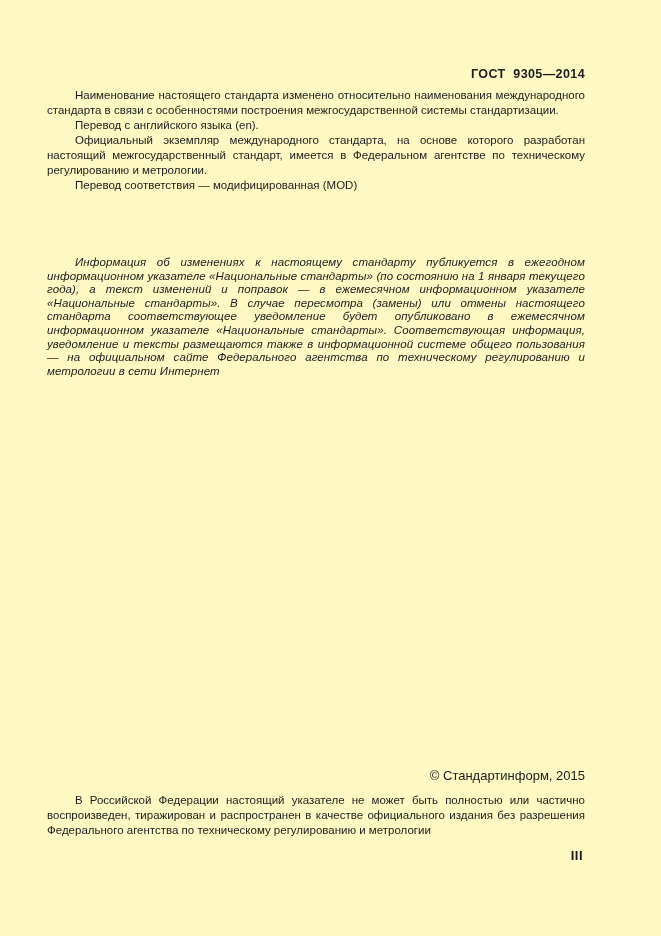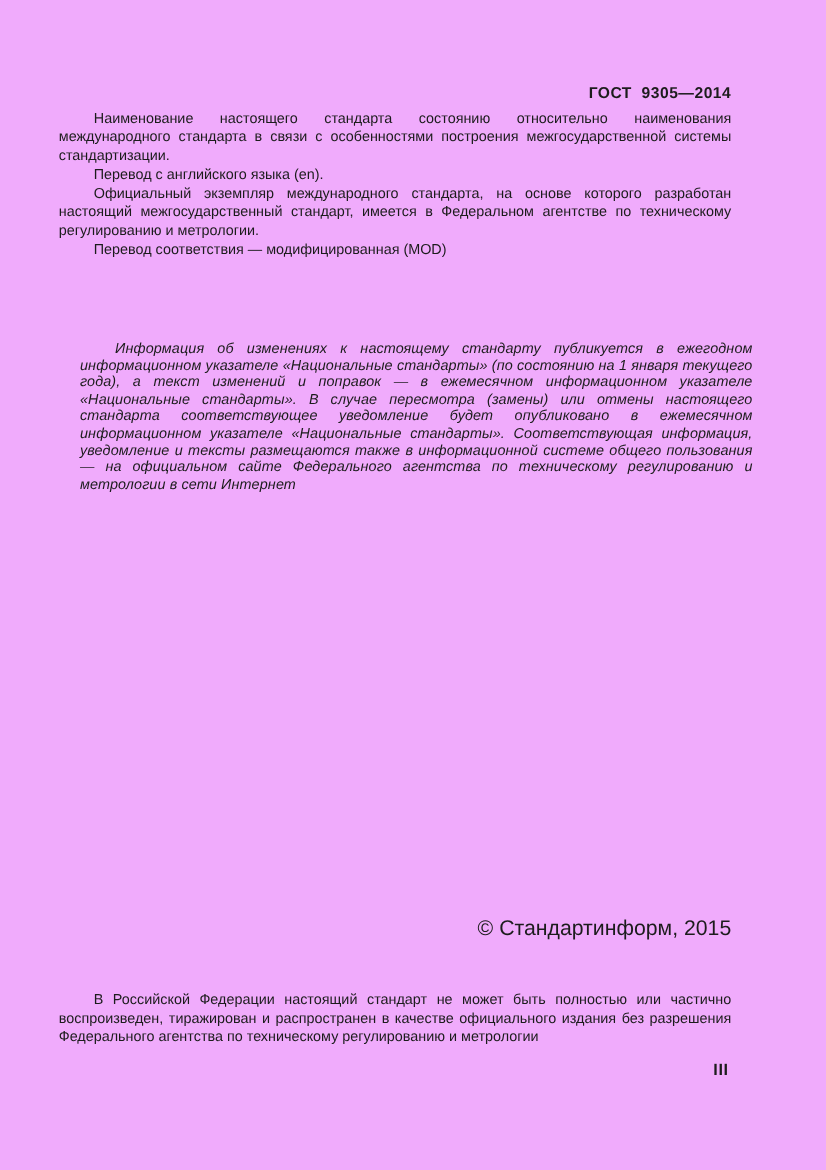--- a/index.html
+++ b/index.html
@@ -4,21 +4,21 @@
 <style>
   html, body {
     margin: 0;
     padding: 0;
     background: #ffffff;
   }
   .page {
     position: relative;
     width: 661px;
     height: 936px;
-    background: #f0abfc;
+    background: #fef9c3;
     font-family: "Liberation Sans", "DejaVu Sans", sans-serif;
     color: #1c1c1c;
     overflow: hidden;
   }
   .doc-header {
     position: absolute;
     top: 67px;
     right: 76px;
     font-size: 12.5px;
     font-weight: bold;
@@ -49,28 +49,28 @@
   .notice {
     position: absolute;
     top: 256px;
     left: 47px;
     width: 538px;
     font-size: 11.5px;
     line-height: 13.6px;
     font-style: italic;
     text-align: justify;
     text-indent: 28px;
-    margin: 17px;
+    margin: 0;
     letter-spacing: 0.1px;
   }
   .copyright {
     position: absolute;
-    top: 733px;
+    top: 768px;
     right: 76px;
-    font-size: 17px;
+    font-size: 13px;
   }
   .restriction {
     position: absolute;
     top: 793px;
     left: 47px;
     width: 538px;
     font-size: 11.5px;
     line-height: 15px;
     text-align: justify;
     text-indent: 28px;
@@ -86,27 +86,27 @@
   }
 </style>
 </head>
 <body>
 
 <div class="page">
 
   <div class="doc-header">ГОСТ  9305—2014</div>
 
   <div class="body-block">
-    <p class="para">Наименование настоящего стандарта состоянию относительно наименования международного стандарта в связи с особенностями построения межгосударственной системы стандартизации.</p>
+    <p class="para">Наименование настоящего стандарта изменено относительно наименования международного стандарта в связи с особенностями построения межгосударственной системы стандартизации.</p>
     <p class="para">Перевод с английского языка (en).</p>
     <p class="para">Официальный экземпляр международного стандарта, на основе которого разработан настоящий межгосударственный стандарт, имеется в Федеральном агентстве по техническому регулированию и метрологии.</p>
     <p class="para">Перевод соответствия — модифицированная (MOD)</p>
   </div>
 
   <p class="notice">Информация об изменениях к настоящему стандарту публикуется в ежегодном информационном указателе «Национальные стандарты» (по состоянию на 1 января текущего года), а текст изменений и поправок — в ежемесячном информационном указателе «Национальные стандарты». В случае пересмотра (замены) или отмены настоящего стандарта соответствующее уведомление будет опубликовано в ежемесячном информационном указателе «Национальные стандарты». Соответствующая информация, уведомление и тексты размещаются также в информационной системе общего пользования — на официальном сайте Федерального агентства по техническому регулированию и метрологии в сети Интернет</p>
 
   <div class="copyright">© Стандартинформ, 2015</div>
 
-  <p class="restriction">В Российской Федерации настоящий стандарт не может быть полностью или частично воспроизведен, тиражирован и распространен в качестве официального издания без разрешения Федерального агентства по техническому регулированию и метрологии</p>
+  <p class="restriction">В Российской Федерации настоящий указателе не может быть полностью или частично воспроизведен, тиражирован и распространен в качестве официального издания без разрешения Федерального агентства по техническому регулированию и метрологии</p>
 
   <div class="page-number">III</div>
 
 </div>
 
 </body></html>

